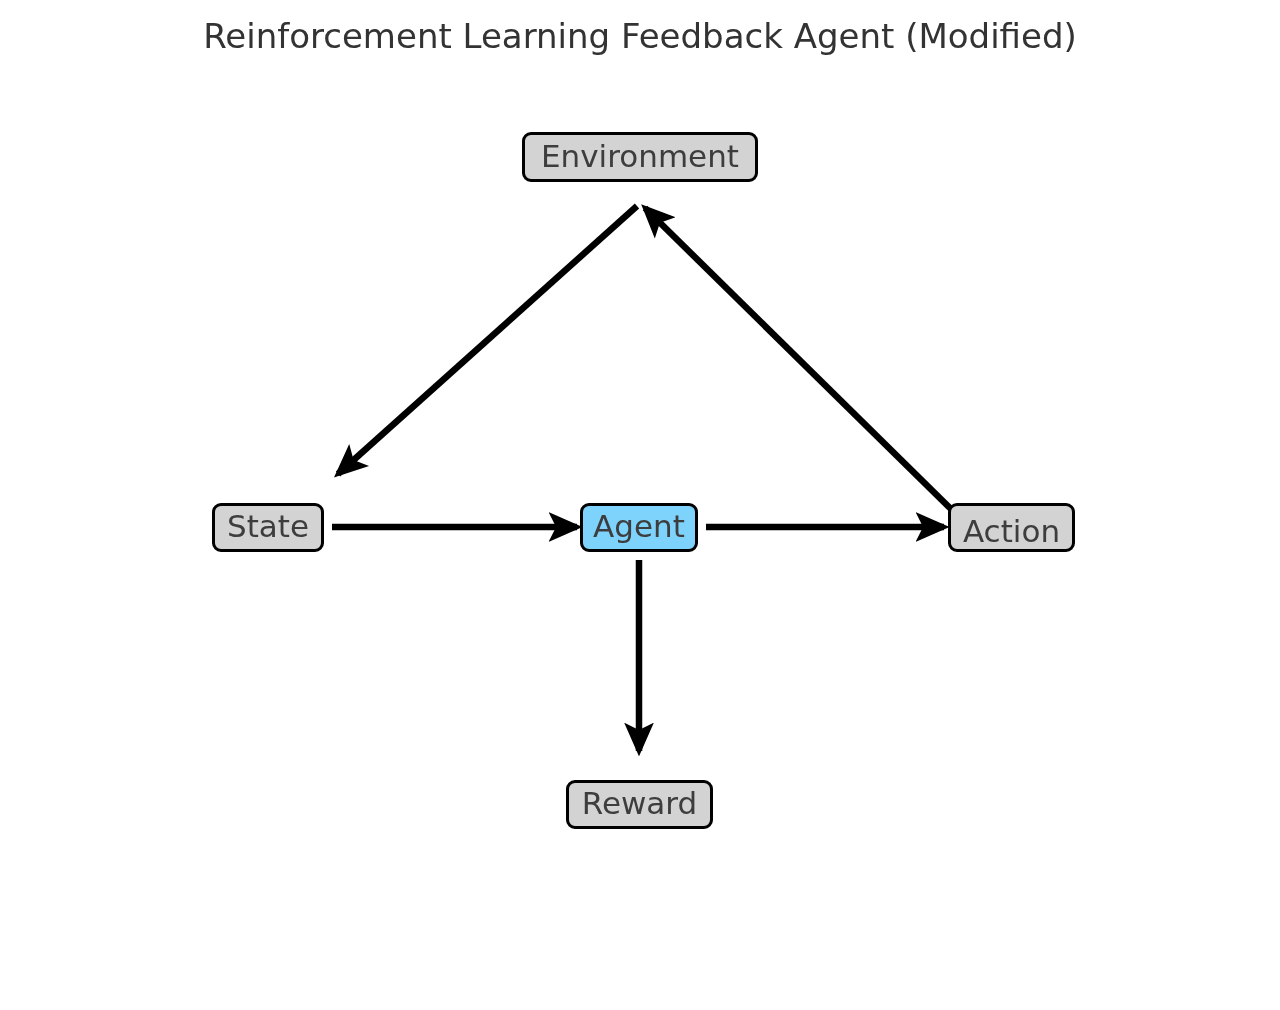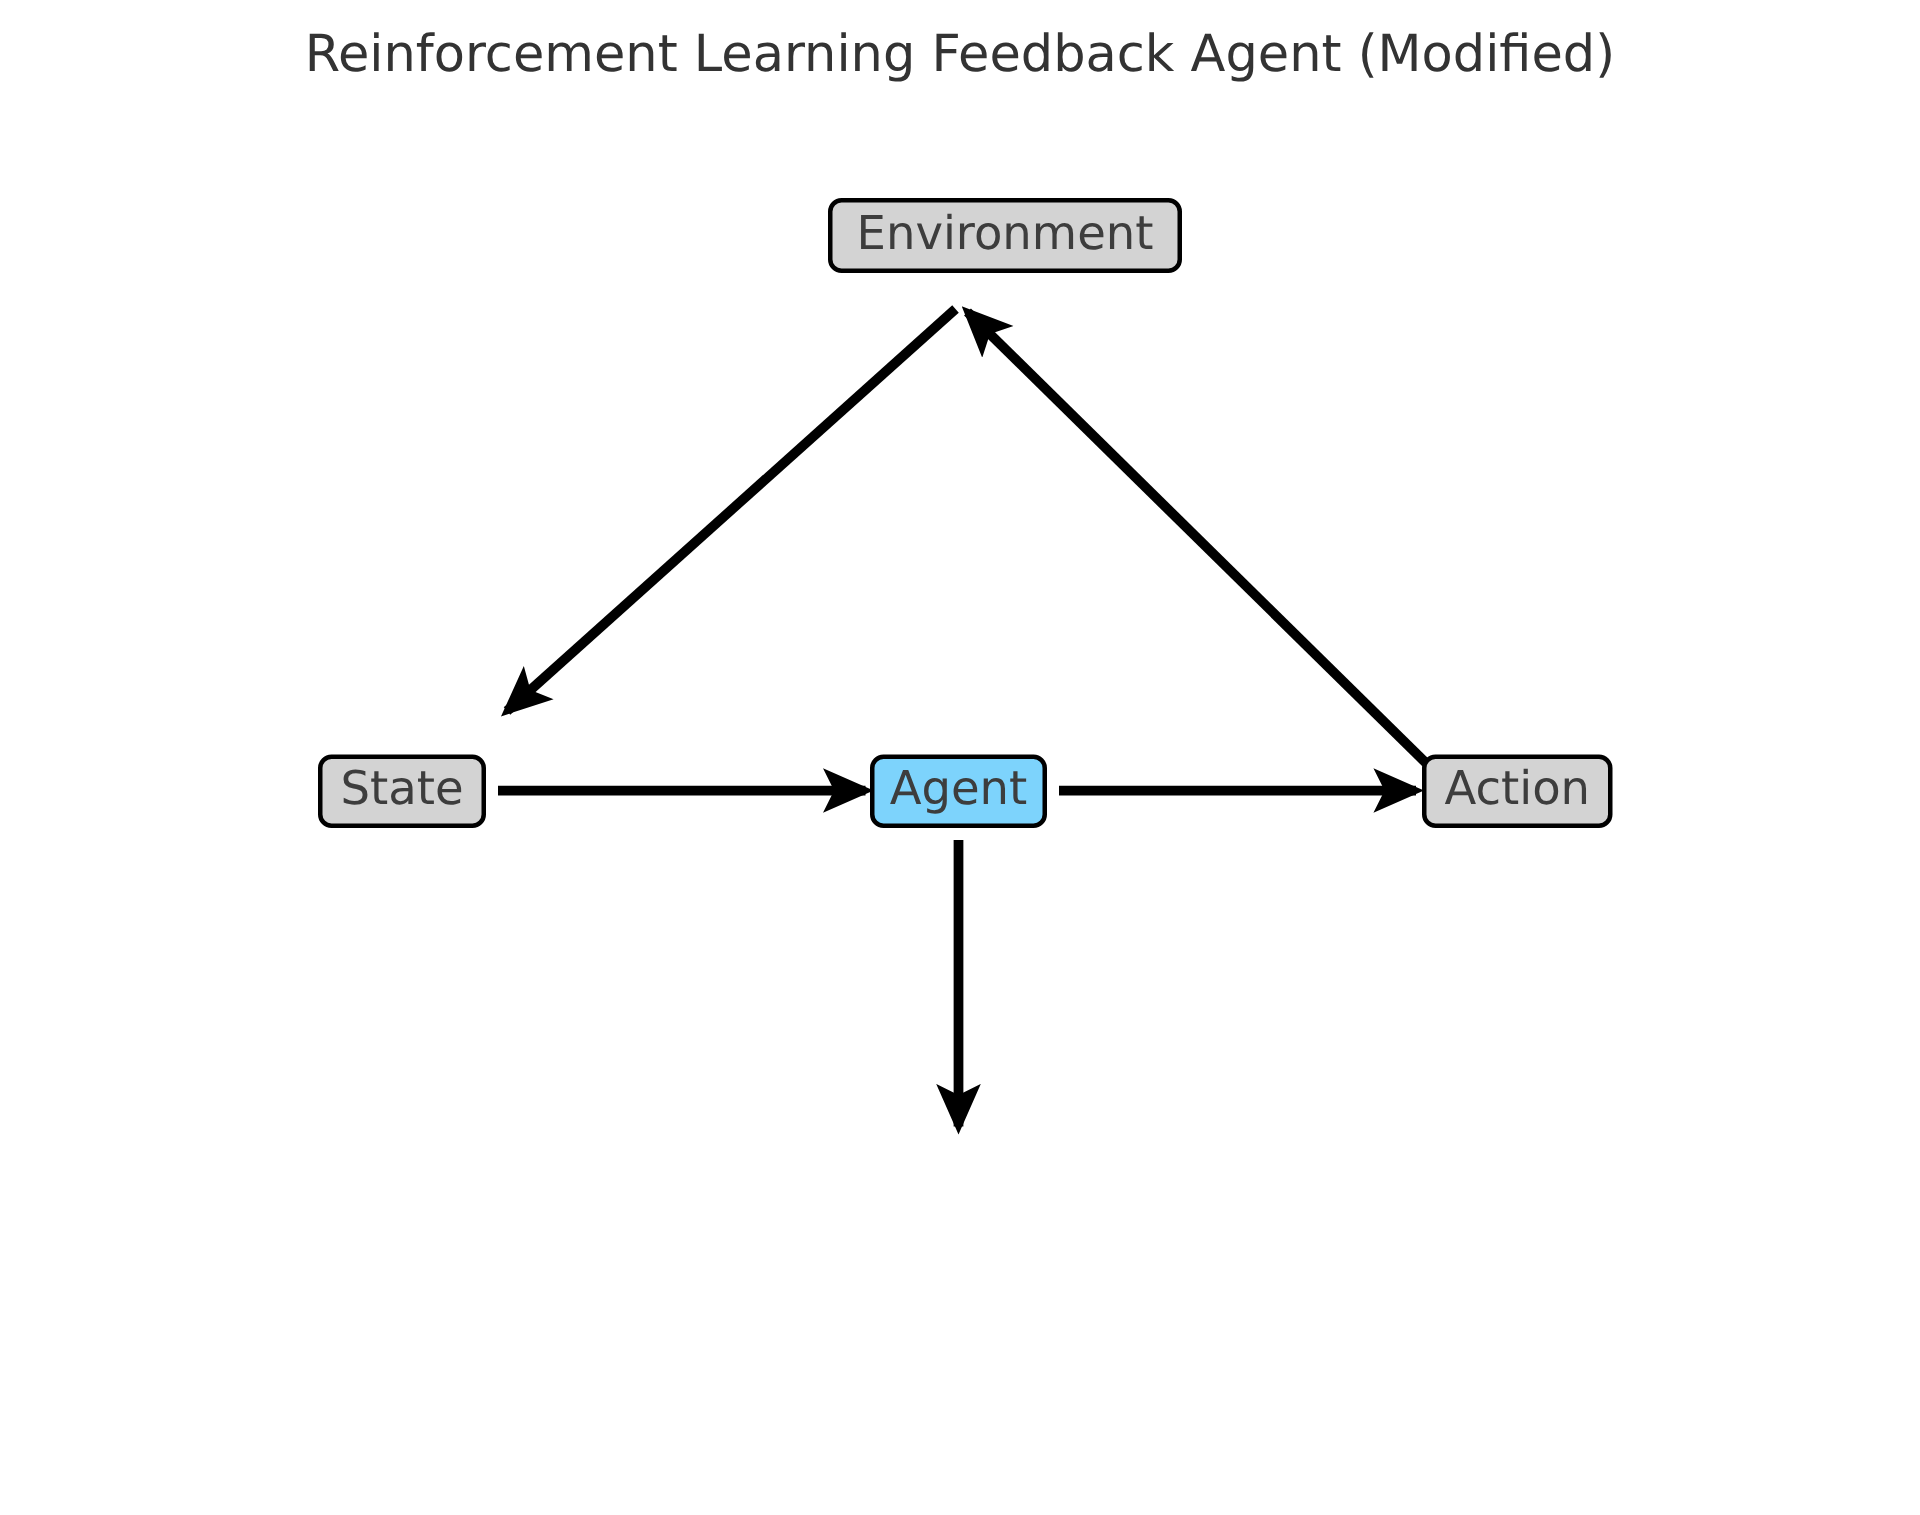--- a/index.html
+++ b/index.html
@@ -82,30 +82,33 @@
 
     <line x1="332" y1="527" x2="577" y2="527" stroke="#000000" stroke-width="6.5" stroke-linecap="butt" marker-end="url(#arrow)"></line>
 
     <line x1="706" y1="527" x2="944" y2="527" stroke="#000000" stroke-width="6.5" stroke-linecap="butt" marker-end="url(#arrow)"></line>
 
     <line x1="951" y1="509" x2="645" y2="208" stroke="#000000" stroke-width="6.5" stroke-linecap="butt" marker-end="url(#arrow)"></line>
 
     <line x1="639" y1="560" x2="639" y2="751" stroke="#000000" stroke-width="6.5" stroke-linecap="butt" marker-end="url(#arrow)"></line>
   </svg>
 
-  <div class="node" id="node-environment" style="left: 552px; top: 132px; width: 236px; height: 50px; background: rgb(211, 211, 211); border-color: rgb(0, 0, 0); color: rgb(61, 61, 61);">
+  <div class="node" id="node-environment" style="left: 522px; top: 132px; width: 236px; height: 50px; background: rgb(211, 211, 211); border-color: rgb(0, 0, 0); color: rgb(61, 61, 61);">
     <span class="node-label">Environment</span>
   </div>
 
   <div class="node" id="node-state" style="left: 212px; top: 503px; width: 112px; height: 49px; background: rgb(211, 211, 211); border-color: rgb(0, 0, 0); color: rgb(61, 61, 61);">
     <span class="node-label">State</span>
   </div>
 
   <div class="node" id="node-agent" style="left: 580px; top: 503px; width: 118px; height: 49px; background: #7dd3fc; border-color: rgb(0, 0, 0); color: rgb(61, 61, 61);">
     <span class="node-label">Agent</span>
   </div>
 
-  <div class="node" id="node-action" style="left: 948px; top: 503px; width: 127px; height: 49px; background: rgb(211, 211, 211); border-color: rgb(0, 0, 0); color: rgb(61, 61, 61);">
+  <div class="node" id="node-action" style="left: 948px; top: 503px; width: 127px; height: 49px; background: rgb(211, 211, 211); border-color: rgb(0, 0, 0); color: rgb(61, 61, 61); align-items: flex-end;">
     <span class="node-label">Action</span>
   </div>
 
+  <div class="node" id="node-reward" style="left: 566px; top: 780px; width: 147px; height: 49px; background: rgb(211, 211, 211); border-color: rgb(0, 0, 0); color: rgb(61, 61, 61);">
+    <span class="node-label">Reward</span>
+  </div>
 
 </div>
 
 </body></html>

